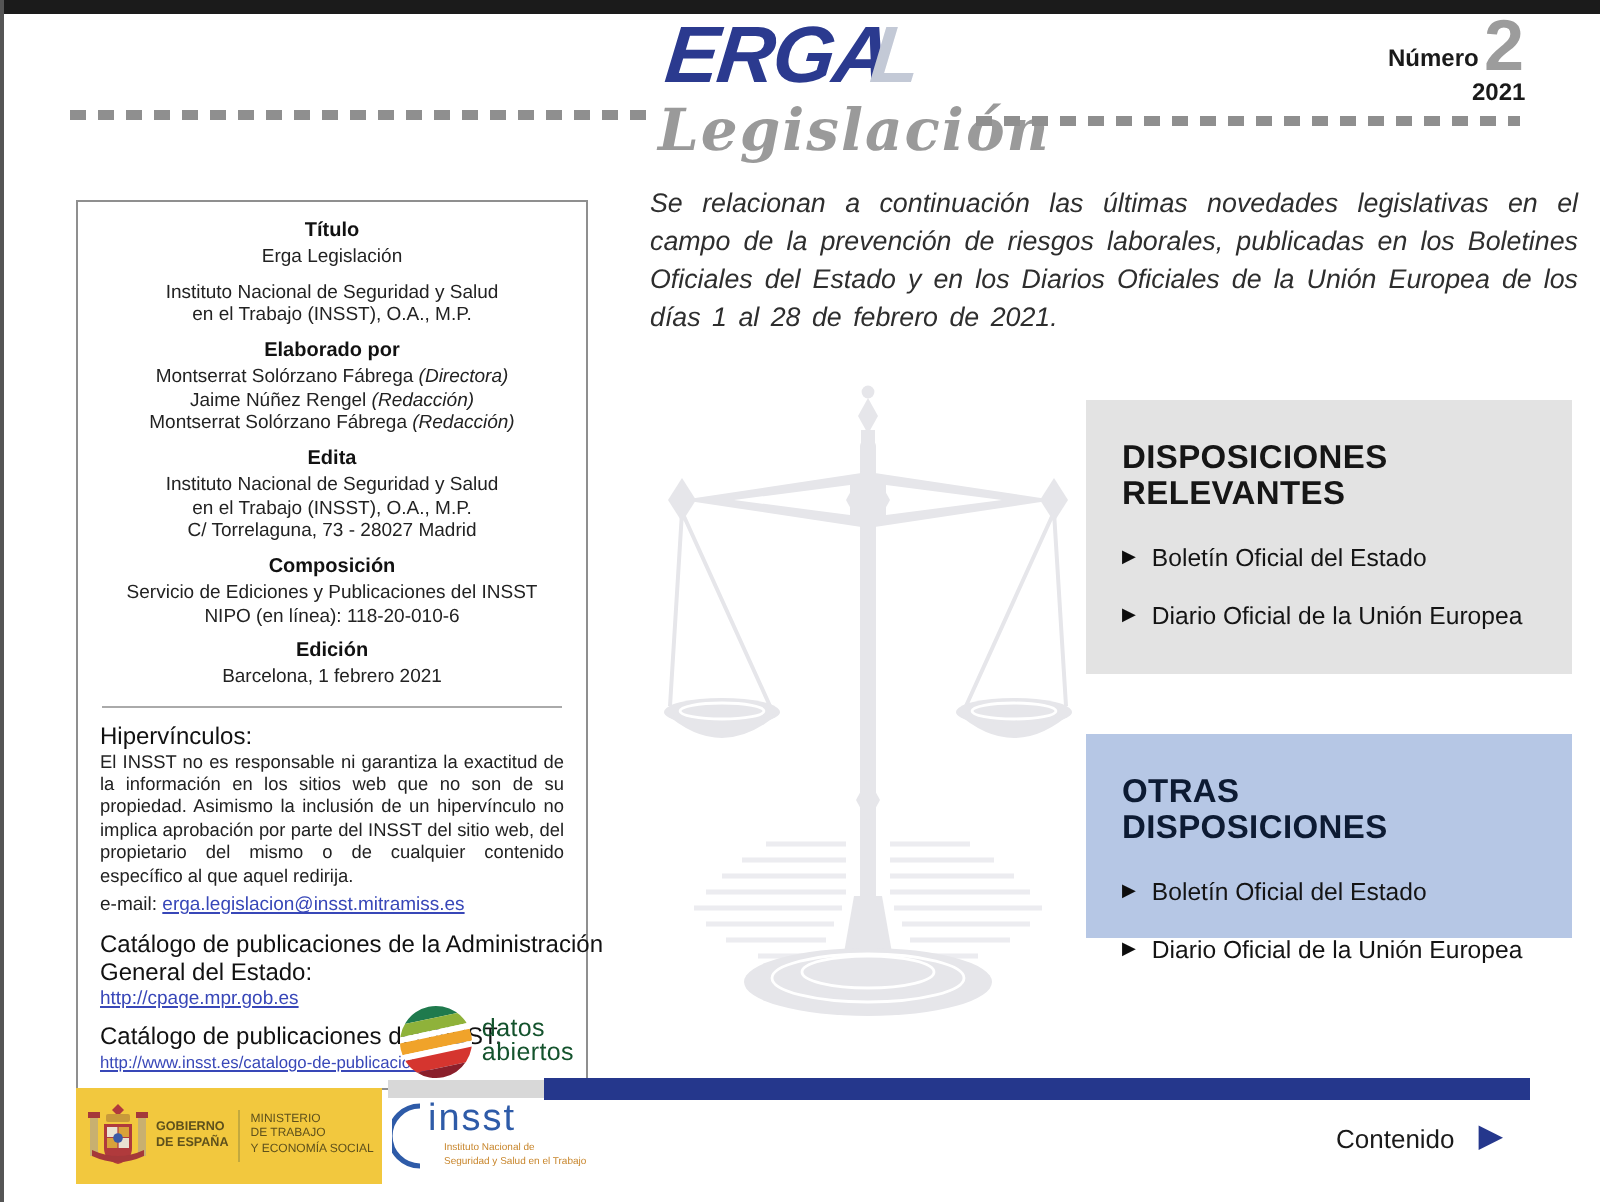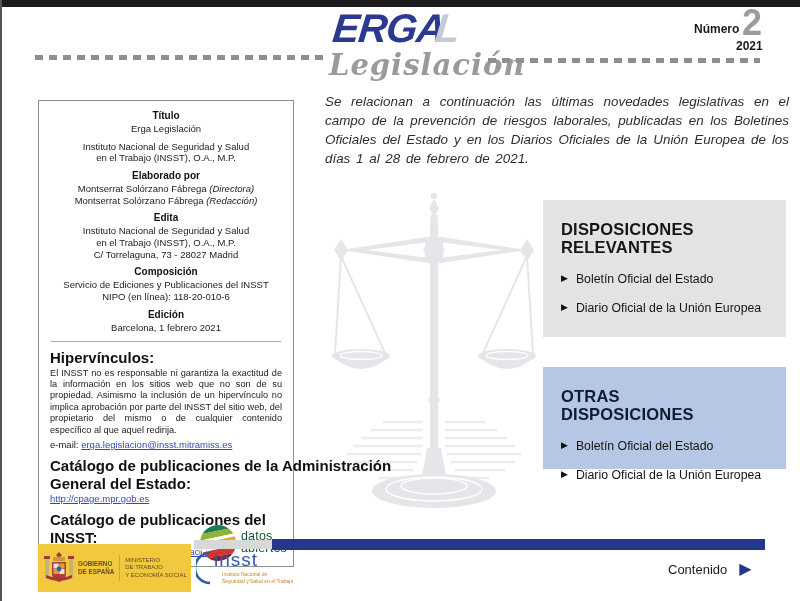--- a/index.html
+++ b/index.html
@@ -32,21 +32,21 @@
            font-size:13.4px; font-style:italic; color:#2e2e2e; line-height:1.42;
            text-align:justify; word-spacing:2px; }
 
   
   .ibox { position:absolute; left:38px; top:100px; width:256px; border:1px solid #8f8f8f;
           padding:9px 11px 6px; font-size:9.5px; line-height:1.22; color:#222; }
   .sec { text-align:center; margin-bottom:6px; }
   .sec h4 { font-size:10px; font-weight:bold; color:#111; margin-bottom:1px; }
   .ibox .hr { border-top:1px solid #aaa; margin:8px 1px 7px; }
   .lsec { text-align:left; margin-bottom:6px; }
-  .lsec h4 { font-size:15px; font-weight:bold; color:#111; }
+  .lsec h4 { font-size:12px; font-weight:normal; color:#111; }
   .lsec p { text-align:justify; font-size:9.2px; line-height:1.24; }
   .lsec .mail { margin-top:3px; }
   .link { color:#3847b8; text-decoration:underline; cursor:pointer; }
   .nowrap { white-space:nowrap; }
   .ibox-rel { position:relative; }
 
   
   .datos { position:absolute; right:6px; bottom:4px; display:flex; align-items:center; gap:4px; cursor:pointer; }
   .datos-text { font-size:12.5px; color:#14532d; line-height:0.95; letter-spacing:0.2px; }
 
@@ -146,20 +146,21 @@
       <h4>Título</h4>
       <div>Erga Legislación</div>
     </div>
     <div class="sec">
       <div>Instituto Nacional de Seguridad y Salud</div>
       <div>en el Trabajo (INSST), O.A., M.P.</div>
     </div>
     <div class="sec">
       <h4>Elaborado por</h4>
       <div><span>Montserrat Solórzano Fábrega</span> <i>(Directora)</i></div>
+      <div><span>Jaime Núñez Rengel</span> <i>(Redacción)</i></div>
       <div><span>Montserrat Solórzano Fábrega</span> <i>(Redacción)</i></div>
     </div>
     <div class="sec">
       <h4>Edita</h4>
       <div>Instituto Nacional de Seguridad y Salud</div>
       <div>en el Trabajo (INSST), O.A., M.P.</div>
       <div>C/ Torrelaguna, 73 - 28027 Madrid</div>
     </div>
     <div class="sec">
       <h4>Composición</h4>

